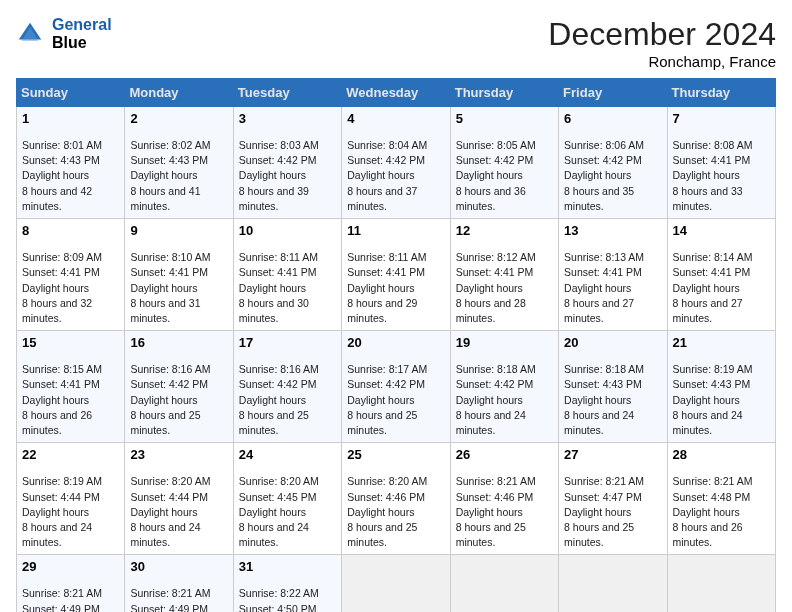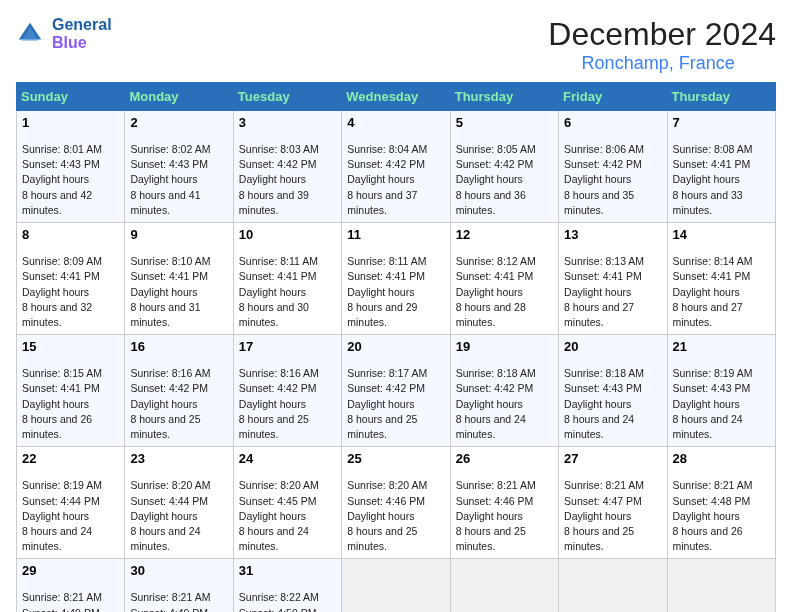--- a/index.html
+++ b/index.html
@@ -28,32 +28,31 @@
     .title-block {
       text-align: right;
     }
     .month-title {
       font-size: 32px;
       font-weight: normal;
       color: #222;
       margin-left: 8px;
     }
     .location {
-      font-size: 18px;
-      color: #3b82f6;
-      text-align: center;
+      font-size: 15px;
+      color: #000000;
     }
     table {
       width: 100%;
       border-collapse: collapse;
       font-size: 11px;
     }
     thead tr th {
       background-color: #2a6fba;
-      color: #86efac;
+      color: #e5e5e5;
       padding: 6px 4px;
       text-align: left;
       font-size: 13px;
       font-weight: bold;
       border: 1px solid #2a6fba;
     }
     tbody tr td {
       border: 1px solid #ccc;
       vertical-align: top;
       padding: 4px 5px;
@@ -86,21 +85,21 @@
 <body>
 
 <div class="header">
   <div class="logo">
     <svg class="logo-icon" viewBox="0 0 40 40" xmlns="http://www.w3.org/2000/svg">
       <polygon points="20,4 36,28 4,28" fill="#2a6fba"></polygon>
       <polygon points="20,10 32,30 8,30" fill="#5599dd" opacity="0.5"></polygon>
     </svg>
     <div>
       <div style="font-size:16px;font-weight:bold;color:#1a5fa8;">General</div>
-      <div style="font-size:16px;font-weight:bold;color:#8b5cf6;">Blue</div>
+      <div style="font-size:16px;font-weight:bold;color:#000000;">Blue</div>
     </div>
   </div>
   <div class="title-block">
     <div class="month-title">December 2024</div>
     <div class="location">Ronchamp, France</div>
   </div>
 </div>
 
 <table>
   <thead>

